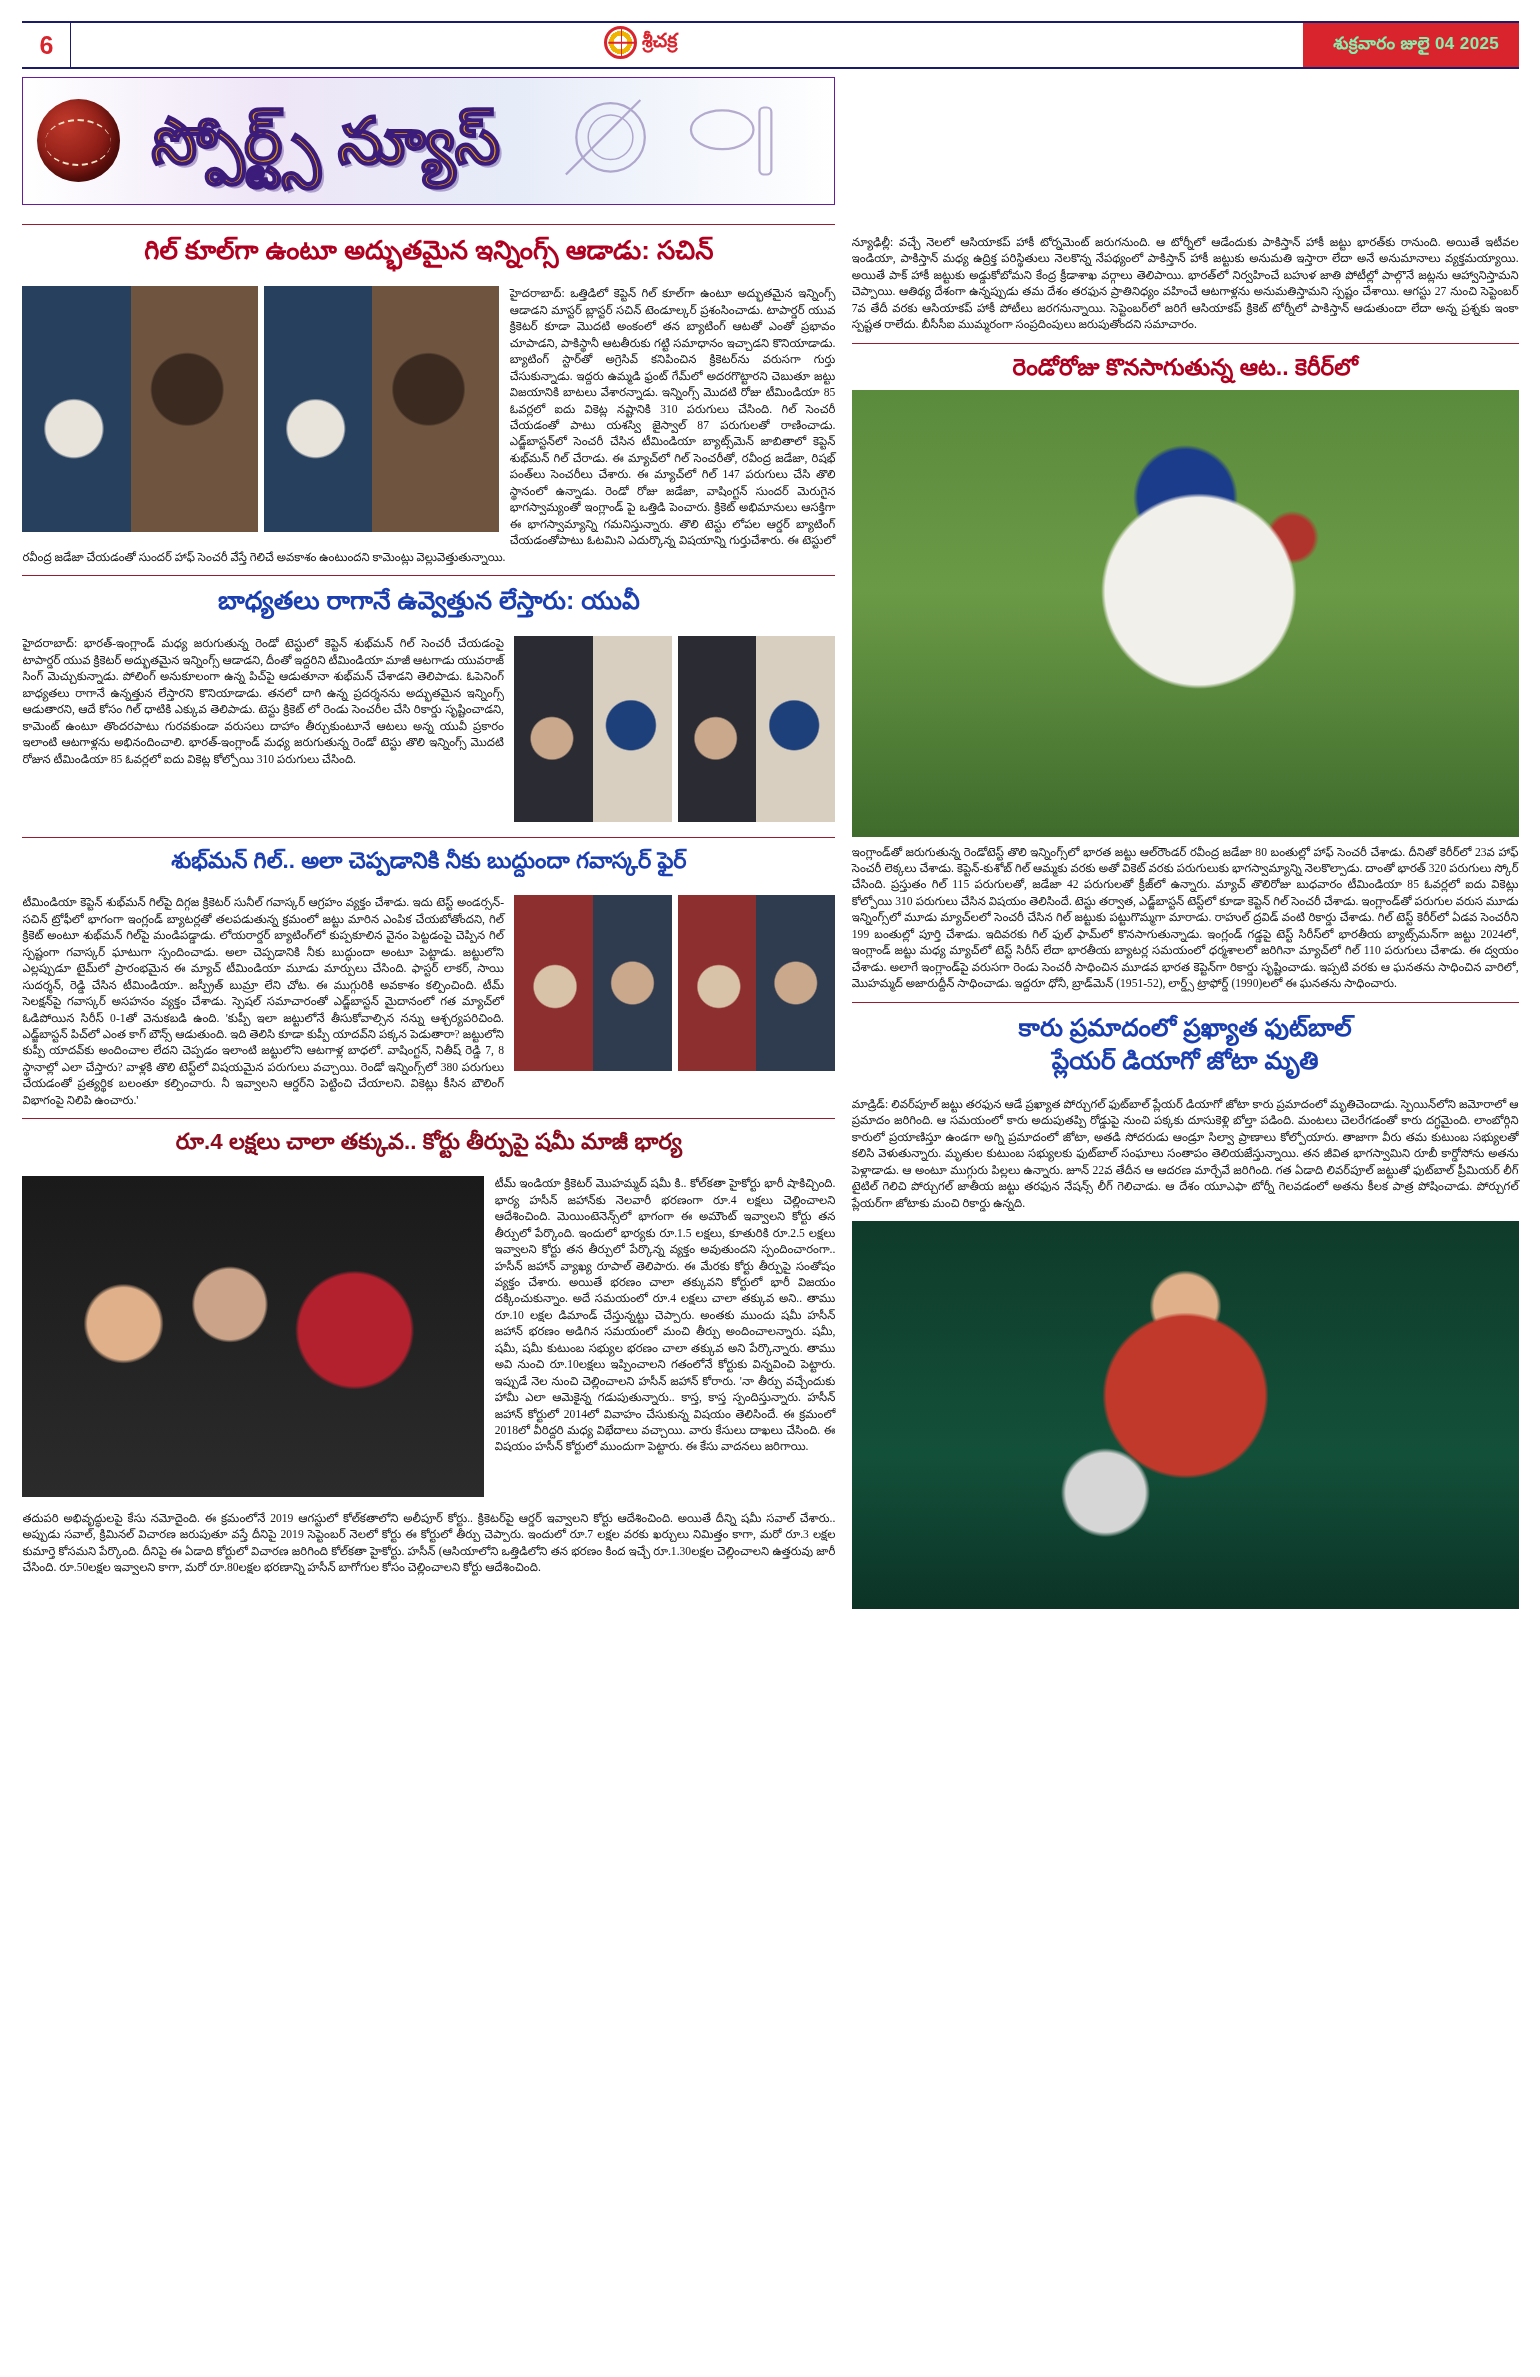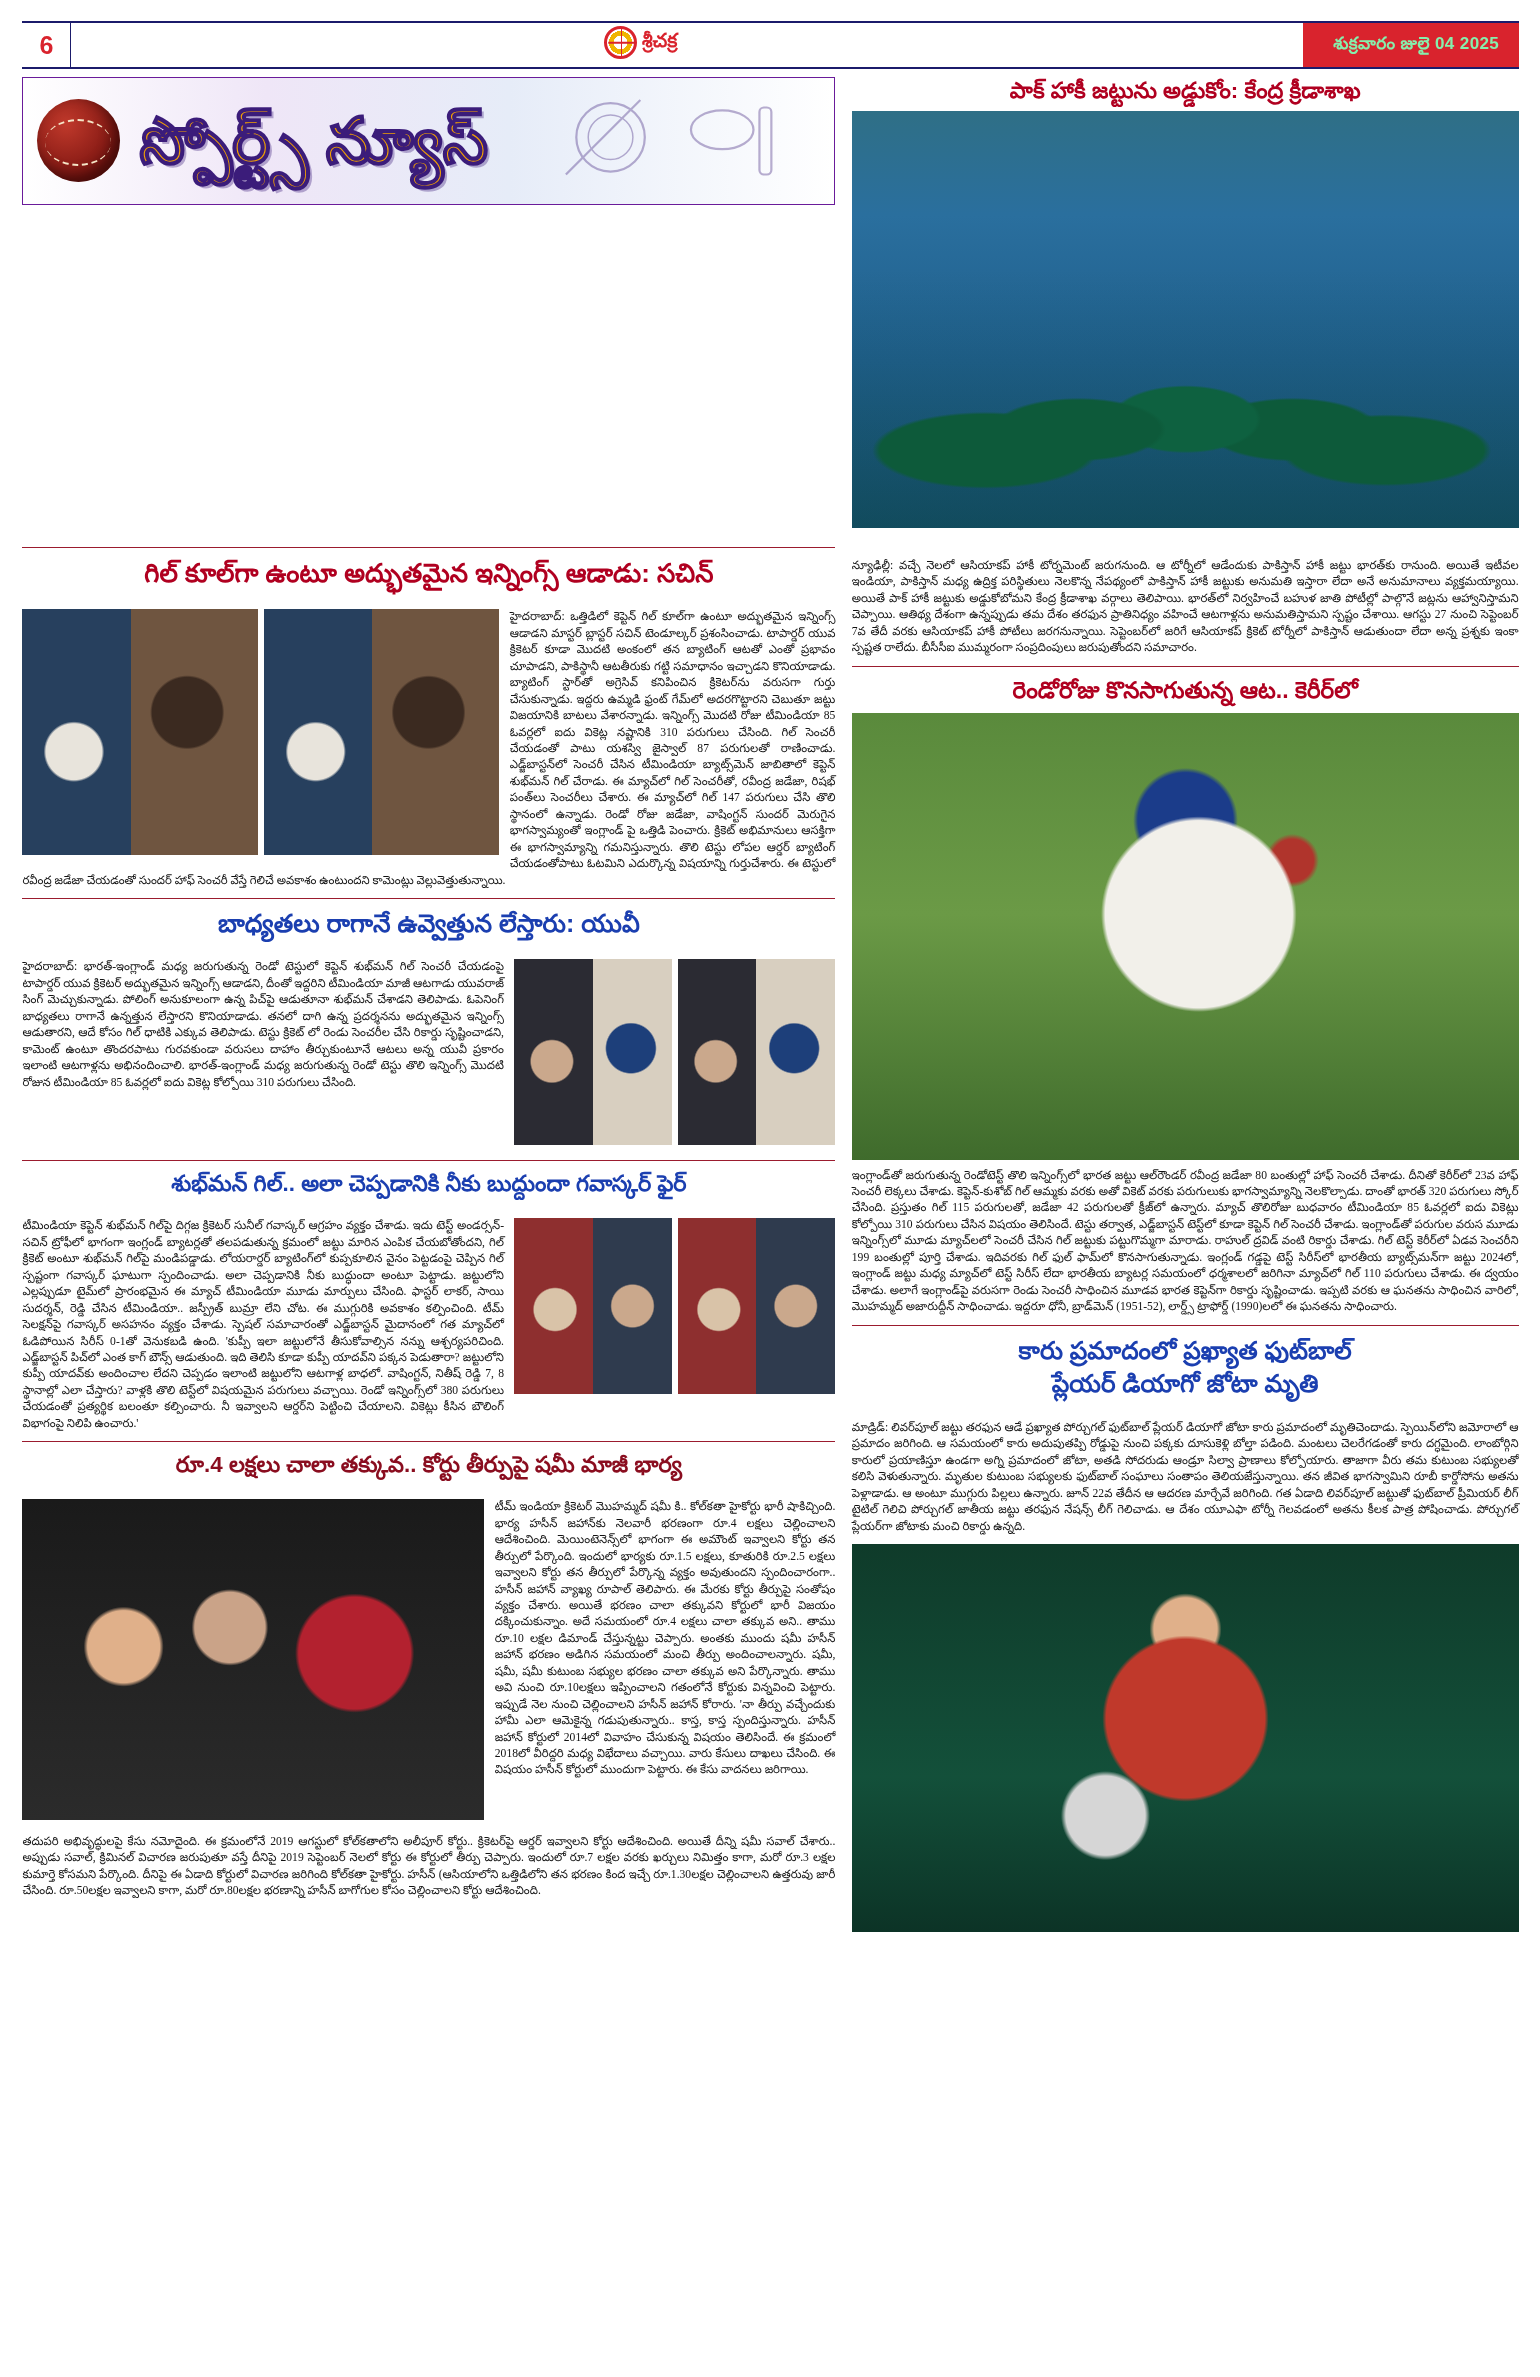--- a/index.html
+++ b/index.html
@@ -99,21 +99,21 @@
     width:80%; height:52%;
     border-top:2.2px dashed #f5e6c8; border-bottom:2.2px dashed #f5e6c8;
     border-radius:50%;
   }
   .banner-title {
     font-size: 64px;
     font-weight: bold;
     color:#f5a300;
     -webkit-text-stroke: 2.2px #3b1c7a;
     text-shadow: 3px 3px 0 rgba(59,28,122,.35);
-    margin-left: 20px;
+    margin-left: 32px;
     line-height: 1;
     white-space: nowrap;
   }
   .banner-deco {
     position:absolute; right:15px; top:7.5px; width: 268px; height:112px;
     opacity:.35;
   }
 
   .topright { flex:1; display:flex; flex-direction:column; gap:6px; }
   .topright .headline {
@@ -285,24 +285,20 @@
       <div class="banner-title">స్పోర్ట్స్ న్యూస్</div>
       <svg class="banner-deco" viewBox="0 0 360 150">
         <circle cx="80" cy="70" r="46" fill="none" stroke="#3b1c7a" stroke-width="3"></circle>
         <circle cx="80" cy="70" r="30" fill="none" stroke="#3b1c7a" stroke-width="2"></circle>
         <path d="M20 120 L120 20" stroke="#3b1c7a" stroke-width="3"></path>
         <ellipse cx="230" cy="60" rx="42" ry="26" fill="none" stroke="#3b1c7a" stroke-width="3"></ellipse>
         <rect x="280" y="30" width="16" height="90" rx="6" fill="none" stroke="#3b1c7a" stroke-width="3"></rect>
       </svg>
     </div>
 
-    <div class="topright">
-      <div class="hl headline">పాక్ హాకీ జట్టును అడ్డుకోం:  కేంద్ర క్రీడాశాఖ</div>
-      <div class="photo ph-hockey"></div>
-    </div>
   </div>
 
   <div class="main">
 
     <div class="col-left">
 
       <div class="rule"></div>
 
       <div>
         <div class="hl sec-title-1">గిల్ కూల్‌గా ఉంటూ అద్భుతమైన ఇన్నింగ్స్ ఆడాడు: సచిన్</div>

